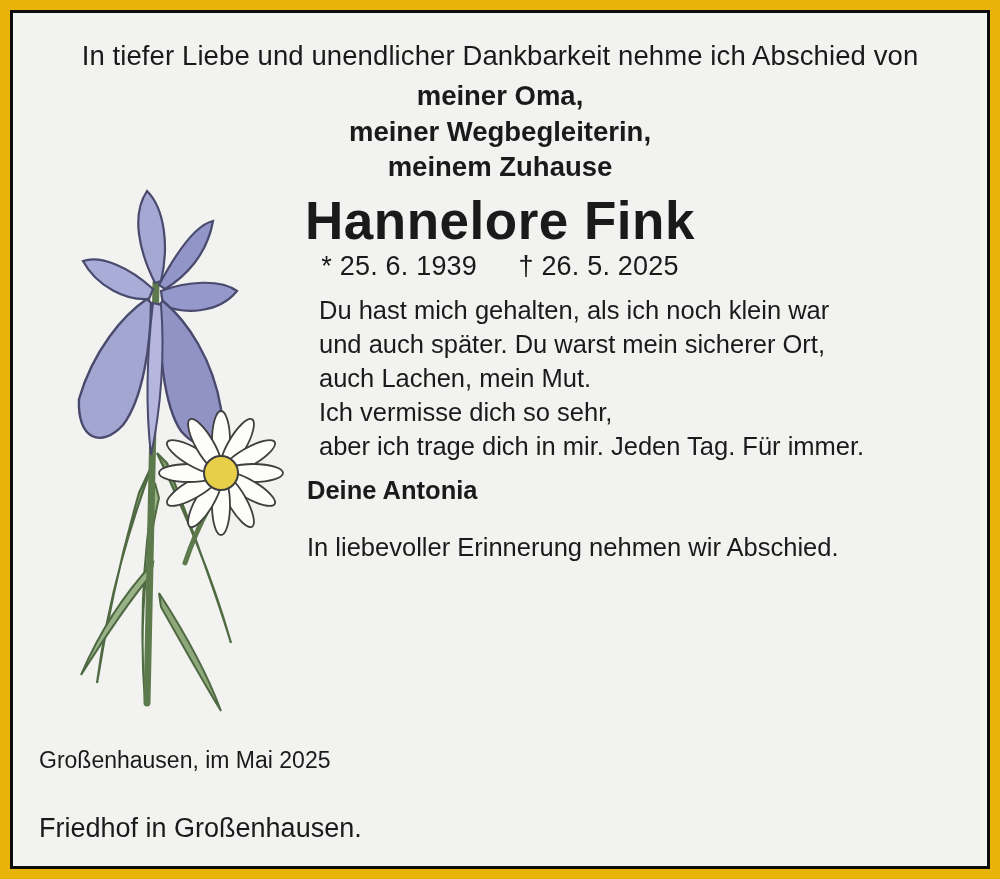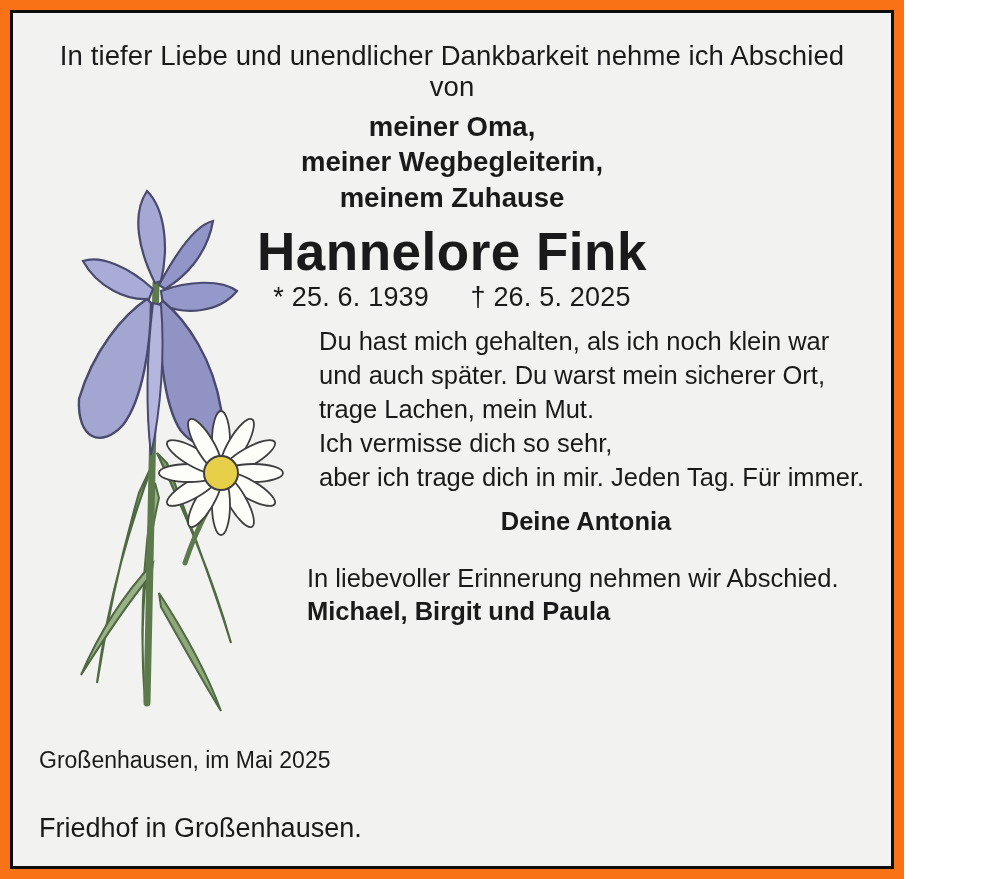--- a/index.html
+++ b/index.html
@@ -10,23 +10,23 @@
   body {
     width: 1000px;
     height: 879px;
     font-family: "Liberation Sans", sans-serif;
     color: #1a1a1a;
     overflow: hidden;
   }
   .obituary {
     position: relative;
     box-sizing: border-box;
-    width: 904px;
+    width: 1000px;
     height: 879px;
-    background: #f97316;
+    background: #eab308;
     padding: 10px;
   }
   .inner-frame {
     position: relative;
     box-sizing: border-box;
     width: 100%;
     height: 100%;
     background: #f2f2f0;
     border: 3px solid #0d0d0d;
     padding: 20px 26px 16px 26px;
@@ -80,21 +80,20 @@
   .poem {
     font-size: 25.5px;
     line-height: 1.33;
     margin: 12px;
   }
   .poem div { white-space: nowrap; }
   .signature {
     font-size: 25.5px;
     font-weight: bold;
     margin-top: 1px;
-    text-align: center;
   }
   .farewell {
     font-size: 25.5px;
     margin-top: 26px;
     line-height: 1.32;
   }
   .family {
     font-size: 25.5px;
     font-weight: bold;
     margin-top: 2px;
@@ -178,28 +177,27 @@
           <ellipse cx="186" cy="278" rx="9" ry="30" transform="rotate(330 186 310)"></ellipse>
         </g>
         <circle cx="186" cy="310" r="17" fill="#e8cf49" stroke="#3f3f3f" stroke-width="2"></circle>
       </svg>
     </div>
 
     <div class="body-col">
       <div class="poem">
         <div>Du hast mich gehalten, als ich noch klein war</div>
         <div>und auch später. Du warst mein sicherer Ort,</div>
-        <div>trage Lachen, mein Mut.</div>
+        <div>auch Lachen, mein Mut.</div>
         <div>Ich vermisse dich so sehr,</div>
         <div>aber ich trage dich in mir. Jeden Tag. Für immer.</div>
       </div>
       <div class="signature">Deine Antonia</div>
 
       <div class="farewell">In liebevoller Erinnerung nehmen wir Abschied.</div>
-      <div class="family">Michael, Birgit und Paula</div>
     </div>
 
     <div class="place-date">Großenhausen, im Mai 2025</div>
 
     <div class="ceremony">
       <div>Friedhof in Großenhausen.</div>
     </div>
 
   </div>
 </div>

